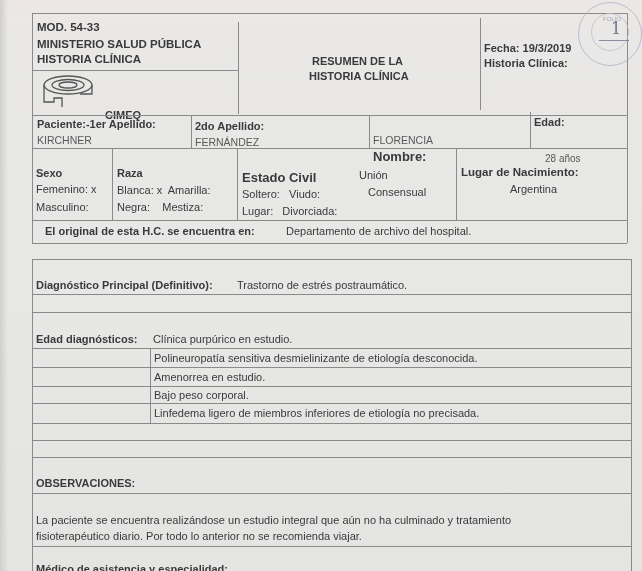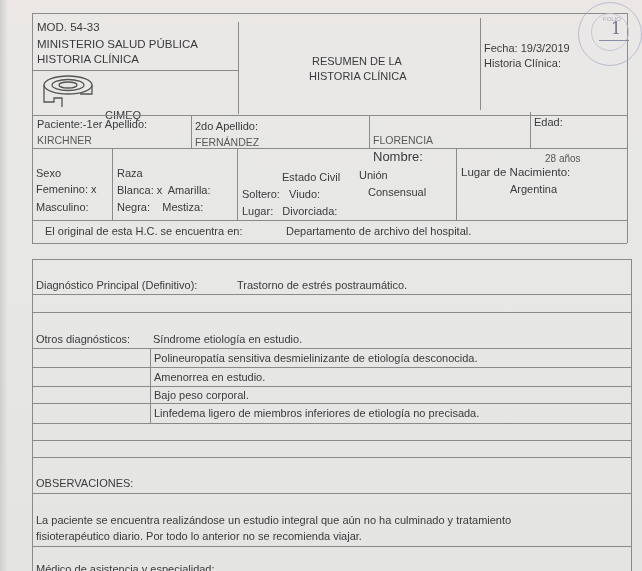--- a/index.html
+++ b/index.html
@@ -13,21 +13,21 @@
       color: #3a3a3c;
       position: relative;
     }
     .left-shadow {
       position: absolute; left: 0; top: 0; width: 8px; height: 571px;
       background: linear-gradient(90deg, #cfcfcd, rgba(220,220,218,0));
     }
     .abs { position: absolute; box-sizing: border-box; }
     .line-h { position: absolute; height: 1px; background: #8a8a8a; }
     .line-v { position: absolute; width: 1px; background: #8a8a8a; }
-    .b { font-weight: normal; }
+    .b { font-weight: bold; }
     .t { position: absolute; white-space: nowrap; font-size: 11px; line-height: 13px; }
     .t12 { font-size: 12px; line-height: 14px; }
     .val { color: #585858; }
     .stamp {
       position: absolute; left: 578px; top: 2px; width: 62px; height: 62px;
       border: 1.5px solid #a7aec7; border-radius: 50%; opacity: 0.75;
     }
     .stamp-inner {
       position: absolute; left: 12px; top: 10px; width: 36px; height: 36px;
       border: 1px solid #b6bccf; border-radius: 50%;
@@ -103,21 +103,21 @@
   <div class="line-h" style="left:32px; top:220px; width:595px;"></div>
 
   <div class="t b" style="left:36px; top:167px; font-size:11px;">Sexo</div>
   <div class="t" style="left:36px; top:183px; font-size:11px;">Femenino: x</div>
   <div class="t" style="left:36px; top:201px; font-size:11px;">Masculino:</div>
 
   <div class="t b" style="left:117px; top:167px; font-size:11px;">Raza</div>
   <div class="t" style="left:117px; top:184px; font-size:11px; white-space:pre;">Blanca: x  Amarilla:</div>
   <div class="t" style="left:117px; top:201px; font-size:11px; white-space:pre;">Negra:    Mestiza:</div>
 
-  <div class="t b" style="left:242px; top:171px; font-size:11px;margin-left:40px;">Estado Civil</div>
+  <div class="t b" style="left:242px; top:171px; font-size:13px;">Estado Civil</div>
   <div class="t" style="left:359px; top:169px; font-size:11px;">Unión</div>
   <div class="t" style="left:368px; top:186px; font-size:11px;">Consensual</div>
   <div class="t" style="left:242px; top:188px; font-size:11px; white-space:pre;">Soltero:   Viudo:</div>
   <div class="t" style="left:242px; top:205px; font-size:11px; white-space:pre;">Lugar:   Divorciada:</div>
 
   <div class="t b" style="left:461px; top:166px; font-size:11.5px;">Lugar de Nacimiento:</div>
   <div class="t" style="left:510px; top:183px; font-size:11px;">Argentina</div>
 </div>
 
 <div>
@@ -129,22 +129,22 @@
 <div>
   <div class="line-h" style="left:32px; top:259px; width:599px;"></div>
   <div class="line-v" style="left:32px; top:259px; height:312px;"></div>
   <div class="line-v" style="left:631px; top:259px; height:312px;"></div>
 
   <div class="t b" style="left:36px; top:279px; font-size:11px;">Diagnóstico Principal (Definitivo):</div>
   <div class="t" style="left:237px; top:279px; font-size:11px;">Trastorno de estrés postraumático.</div>
   <div class="line-h" style="left:32px; top:294px; width:599px;"></div>
   <div class="line-h" style="left:32px; top:312px; width:599px;"></div>
 
-  <div class="t b" style="left:36px; top:333px; font-size:11px;">Otros diagnósticos:</div>
-  <div class="t" style="left:153px; top:333px; font-size:11px;">Síndrome etiología en estudio.</div>
+  <div class="t b" style="left:36px; top:333px; font-size:11px;">Edad diagnósticos:</div>
+  <div class="t" style="left:153px; top:333px; font-size:11px;">Clínica purpúrico en estudio.</div>
   <div class="line-h" style="left:32px; top:348px; width:599px;"></div>
 
   <div class="line-v" style="left:150px; top:348px; height:76px;"></div>
   <div class="t" style="left:154px; top:352px; font-size:11px;">Polineuropatía sensitiva desmielinizante de etiología desconocida.</div>
   <div class="line-h" style="left:32px; top:367px; width:599px;"></div>
   <div class="t" style="left:154px; top:371px; font-size:11px;">Amenorrea en estudio.</div>
   <div class="line-h" style="left:32px; top:386px; width:599px;"></div>
   <div class="t" style="left:154px; top:389px; font-size:11px;">Bajo peso corporal.</div>
   <div class="line-h" style="left:32px; top:403px; width:599px;"></div>
   <div class="t" style="left:154px; top:407px; font-size:11px;">Linfedema ligero de miembros inferiores de etiología no precisada.</div>

